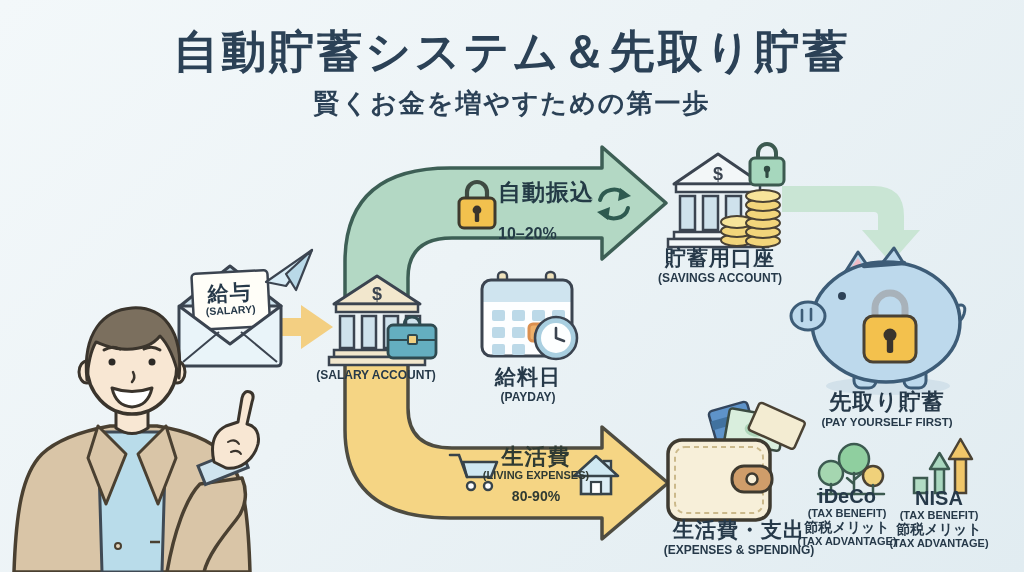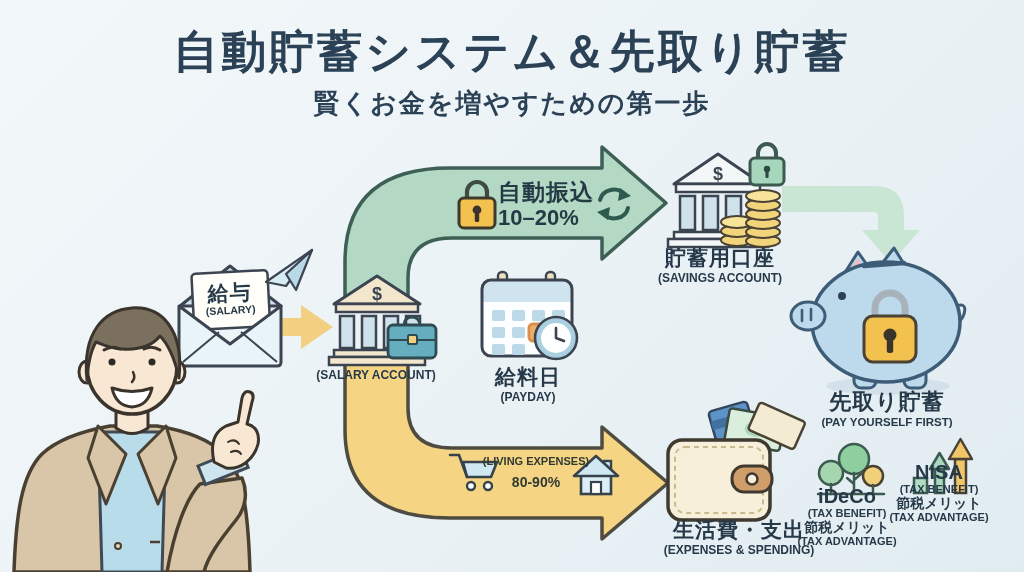--- a/index.html
+++ b/index.html
@@ -13,24 +13,24 @@
   .title{left:0;top:22px;width:1024px;text-align:center;font-size:45px;font-weight:bold;color:#2b4156;letter-spacing:3px;}
   .subtitle{left:0;top:86px;width:1024px;text-align:center;font-size:26px;font-weight:bold;color:#2b4156;letter-spacing:2px;}
   .node{text-align:center;line-height:1.05;}
   .jp{font-size:21px;font-weight:bold;letter-spacing:1px;}
   .en{font-size:12px;font-weight:bold;margin-top:3px;letter-spacing:0px;}
   .letter-txt{transform:rotate(-3deg);}
   .letter-txt .jp{font-size:21px;}
   .letter-txt .en{font-size:10.5px;margin-top:1px;}
   .flow-green{text-align:left;line-height:1.12;color:#243b46;}
   .flow-green .l1{font-size:23px;font-weight:bold;letter-spacing:1px;}
-  .flow-green .l2{font-size:22px;font-weight:bold;}
+  .flow-green .l2{font-size:16px;font-weight:bold;margin-top:19px;}
   .flow-yellow{text-align:center;line-height:1.0;color:#2f3a33;}
   .flow-yellow .l1{font-size:22px;font-weight:bold;letter-spacing:1px;}
-  .flow-yellow .l2{font-size:11px;font-weight:bold;margin-top:10px;}
+  .flow-yellow .l2{font-size:11px;font-weight:bold;margin-top:2px;}
   .flow-yellow .l3{font-size:14px;font-weight:bold;margin-top:8px;}
   .invest{text-align:center;line-height:1.08;}
   .invest .nm{font-size:20px;font-weight:bold;}
   .invest .sm{font-size:11px;font-weight:bold;}
   .invest .jp2{font-size:14px;font-weight:bold;margin-top:1px;}
 </style>
 </head>
 <body>
 
 <div class="canvas">
@@ -274,36 +274,37 @@
     <div class="jp" style="font-size:22px;">先取り貯蓄</div>
     <div class="en" style="font-size:11.5px;">(PAY YOURSELF FIRST)</div>
   </div>
 
   <div class="abs node" style="left:628px;top:247px;width:184px;">
     <div class="jp">貯蓄用口座</div>
     <div class="en">(SAVINGS ACCOUNT)</div>
   </div>
 
   <div class="abs flow-yellow" style="left:476px;top:446px;width:120px;">
+    <div class="l1">生活費</div>
     <div class="l2">(LIVING EXPENSES)</div>
     <div class="l3">80-90%</div>
   </div>
 
   <div class="abs node" style="left:645px;top:519px;width:188px;">
     <div class="jp">生活費・支出</div>
     <div class="en">(EXPENSES &amp; SPENDING)</div>
   </div>
 
   <div class="abs invest" style="left:786px;top:486px;width:122px;">
     <div class="nm">iDeCo</div>
     <div class="sm">(TAX BENEFIT)</div>
     <div class="jp2">節税メリット</div>
     <div class="sm">(TAX ADVANTAGE)</div>
   </div>
 
-  <div class="abs invest" style="left:878px;top:462px;width:122px;">
+  <div class="abs invest" style="left:878px;top:488px;width:122px;">
     <div class="nm">NISA</div>
     <div class="sm">(TAX BENEFIT)</div>
     <div class="jp2">節税メリット</div>
     <div class="sm">(TAX ADVANTAGE)</div>
   </div>
 
 </div>
 
 </body></html>

